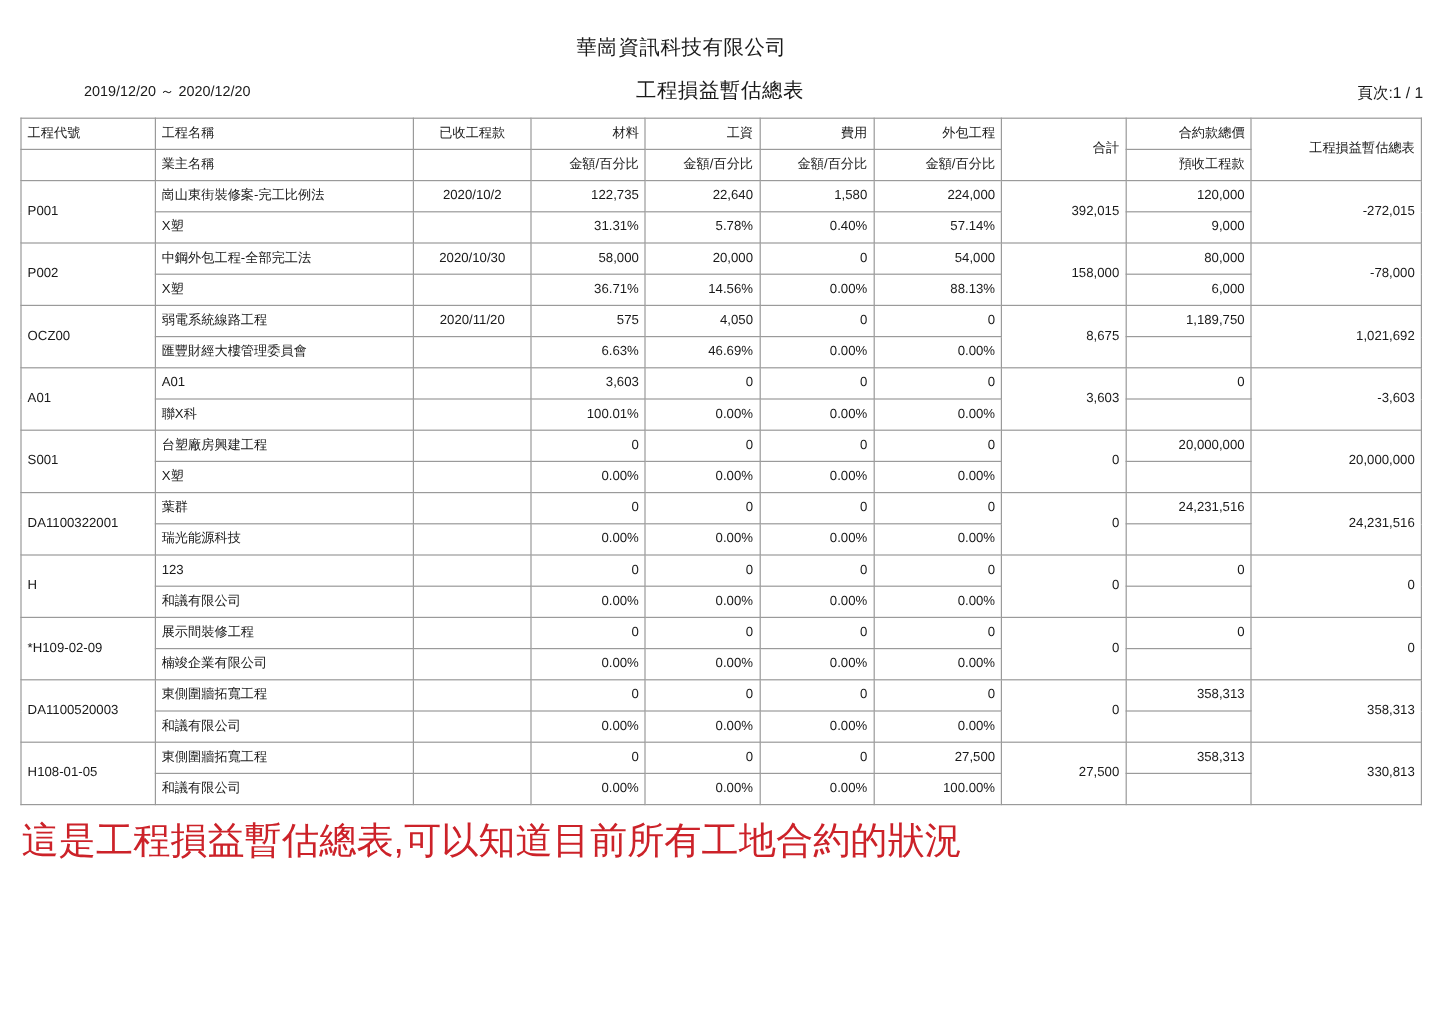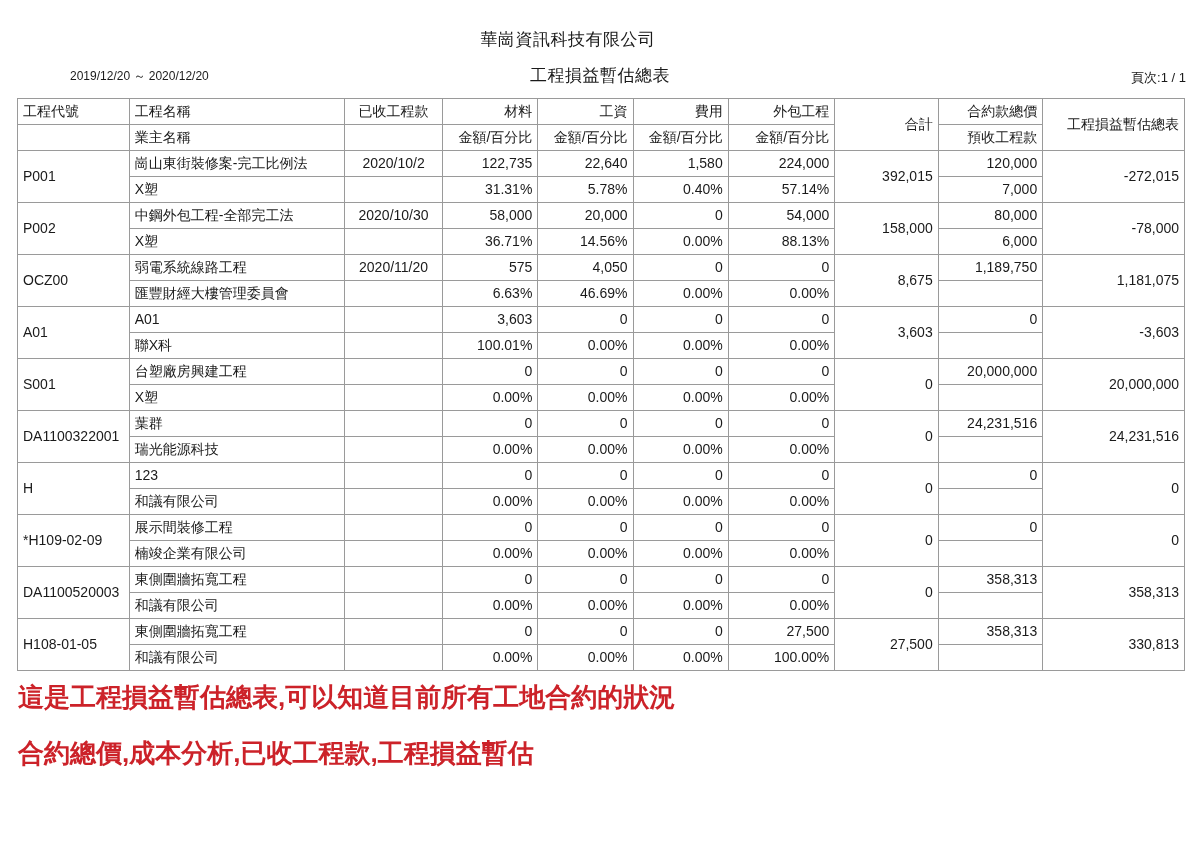--- a/index.html
+++ b/index.html
@@ -62,21 +62,21 @@
   }
 
   
   .grid {
     position: absolute;
     top: 98px;
     left: 17px;
     width: 1168px;
     border-collapse: collapse;
     table-layout: fixed;
-    font-size: 14px;
+    font-size: 11px;
   }
   .grid td {
     border: 1px solid #9a9a9a;
     padding: 0 5px;
     height: 25px;
     line-height: 25px;
     vertical-align: middle;
     overflow: hidden;
     white-space: nowrap;
     color: #1a1a1a;
@@ -100,22 +100,22 @@
   col.c-out    { width: 103px; }
   col.c-sum    { width: 100px; }
   col.c-con    { width: 101px; }
   col.c-est    { width: 137px; }
 
   
   .note {
     position: absolute;
     left: 18px;
     color: #cc2229;
-    font-size: 26px;
-    font-weight: bold;
+    font-size: 31px;
+    font-weight: normal;
     letter-spacing: 0px;
     white-space: nowrap;
   }
   .note-1 { top: 680px; }
   .note-2 { top: 736px; }
 </style>
 </head>
 <body>
 
 <div class="page">
@@ -173,21 +173,21 @@
           <td class="num">120,000</td>
           <td class="num" rowspan="2">-272,015</td>
         </tr>
         <tr>
           <td class="lft">X塑</td>
           <td></td>
           <td class="num">31.31%</td>
           <td class="num">5.78%</td>
           <td class="num">0.40%</td>
           <td class="num">57.14%</td>
-          <td class="num">7,000</td>
+          <td class="num">9,000</td>
         </tr>
         <tr>
           <td rowspan="2" class="lft">P002</td>
           <td class="lft">中鋼外包工程-全部完工法</td>
           <td class="ctr">2020/10/30</td>
           <td class="num">58,000</td>
           <td class="num">20,000</td>
           <td class="num">0</td>
           <td class="num">54,000</td>
           <td class="num" rowspan="2">158,000</td>
@@ -206,21 +206,21 @@
         <tr>
           <td rowspan="2" class="lft">OCZ00</td>
           <td class="lft">弱電系統線路工程</td>
           <td class="ctr">2020/11/20</td>
           <td class="num">575</td>
           <td class="num">4,050</td>
           <td class="num">0</td>
           <td class="num">0</td>
           <td class="num" rowspan="2">8,675</td>
           <td class="num">1,189,750</td>
-          <td class="num" rowspan="2">1,181,075</td>
+          <td class="num" rowspan="2">1,021,692</td>
         </tr>
         <tr>
           <td class="lft">匯豐財經大樓管理委員會</td>
           <td></td>
           <td class="num">6.63%</td>
           <td class="num">46.69%</td>
           <td class="num">0.00%</td>
           <td class="num">0.00%</td>
           <td class="num"></td>
         </tr>
@@ -368,15 +368,14 @@
           <td class="num">0.00%</td>
           <td class="num">0.00%</td>
           <td class="num">0.00%</td>
           <td class="num">100.00%</td>
           <td class="num"></td>
         </tr>
       </tbody>
   </table>
 
   <div class="note note-1" style="color: rgb(204, 34, 41);">這是工程損益暫估總表,可以知道目前所有工地合約的狀況</div>
-  <div class="note note-2" style="color: rgb(204, 34, 41);">合約總價,成本分析,已收工程款,工程損益暫估</div>
 
 </div>
 
 </body></html>

